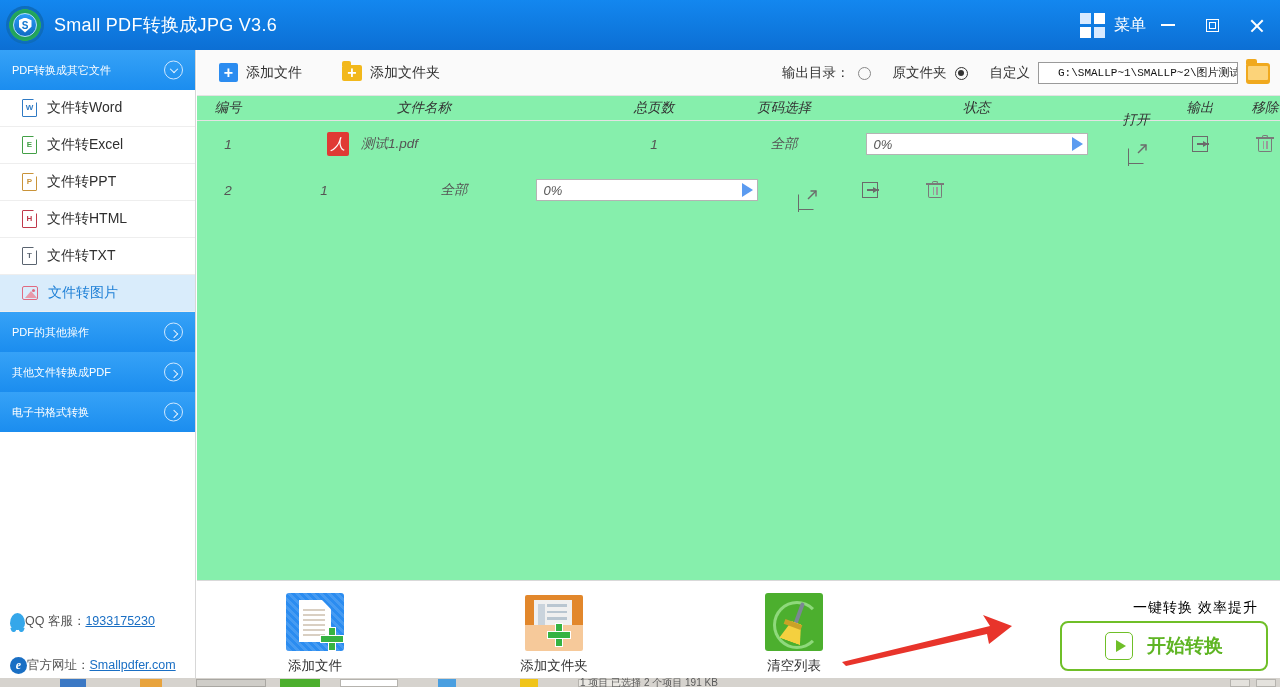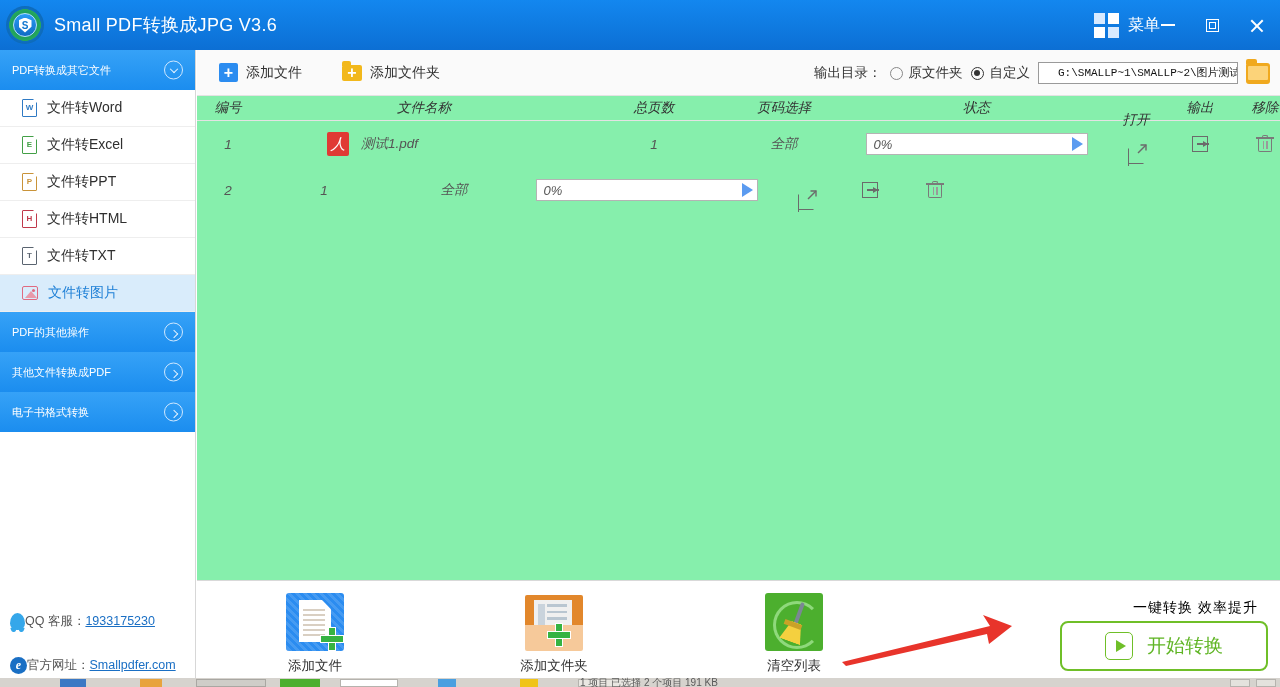--- a/index.html
+++ b/index.html
@@ -43,21 +43,21 @@
     clip-path: polygon(50% 0%, 100% 18%, 100% 62%, 50% 100%, 0% 62%, 0% 18%);
     display: flex; align-items: center; justify-content: center;
     font-size: 10px; font-weight: bold; color: #1277d0; line-height: 15px;
   }
   .app-title {
     position: absolute; left: 54px; top: 0; height: 50px; line-height: 50px;
     color: #ffffff; font-size: 18px; letter-spacing: .3px;
     white-space: nowrap;
   }
   .menu-btn {
-    position: absolute; right: 120px; top: 0; height: 50px;
+    position: absolute; right: 134px; top: 0; height: 50px;
     display: flex; align-items: center; gap: 9px; cursor: pointer;
   }
   .grid-icon { display: grid; grid-template-columns: 11px 11px; grid-template-rows: 11px 11px; gap: 3px; }
   .grid-icon i { display: block; background: #ffffff; }
   .grid-icon i.dim { background: #d8eaff; }
   .menu-label { color: #fff; font-size: 16px; }
   .win-btn {
     position: absolute; top: 0; height: 50px; width: 44px;
     display: flex; align-items: center; justify-content: center;
     color: #fff; cursor: pointer;
@@ -185,21 +185,21 @@
   }
   .radio {
     width: 13px; height: 13px; border: 1.4px solid #888; border-radius: 50%;
     display: inline-block; position: relative; flex: 0 0 13px;
   }
   .radio.on { border-color: #333; }
   .radio.on:after {
     content:''; position: absolute; left: 2.6px; top: 2.6px; width: 6px; height: 6px;
     border-radius: 50%; background: #333;
   }
-  .radio-lbl { display: flex; align-items: center; gap: 6px; cursor: pointer; }
+  .radio-lbl { display: flex; align-items: center; gap: 22px; cursor: pointer; }
   .path-box {
     width: 200px; height: 22px; border: 1px solid #9a9a9a; background: #fff;
     font-family: "Liberation Mono", "DejaVu Sans Mono", monospace;
     font-size: 11px; color: #111; line-height: 20px; padding: 0 19px;
     overflow: hidden; white-space: nowrap;
   }
   .folder-btn { width: 24px; height: 21px; background: #f0a91e; border-radius: 2px 3px 3px 3px; position: relative; cursor: pointer; }
   .folder-btn:before {
     content:''; position:absolute; left:0; top:-4px; width:11px; height:5px; background:#f0a91e; border-radius:2px 2px 0 0;
   }
@@ -362,21 +362,21 @@
     cursor: pointer;
   }
   .start-play {
     width: 28px; height: 28px; border: 1.8px solid #6fbf28; border-radius: 5px;
     display: flex; align-items: center; justify-content: center;
   }
   .start-play:after {
     content:''; width:0; height:0; border-left: 10px solid #6fbf28;
     border-top: 6px solid transparent; border-bottom: 6px solid transparent; margin-left: 3px;
   }
-  .start-lbl { font-size: 19px; color: #5fb524; font-weight: normal; }
+  .start-lbl { font-size: 19px; color: #5fb524; font-weight: bold; }
 
   .arrow-svg { position: absolute; left: 840px; top: 600px; pointer-events: none; }
 
   
   .bgstrip {
     position: absolute; left: 0; top: 678px; width: 1280px; height: 9px;
     background: #d6d3ce; overflow: hidden;
   }
   .bg-tile { position: absolute; top: 1px; height: 8px; }
   .status-text {

